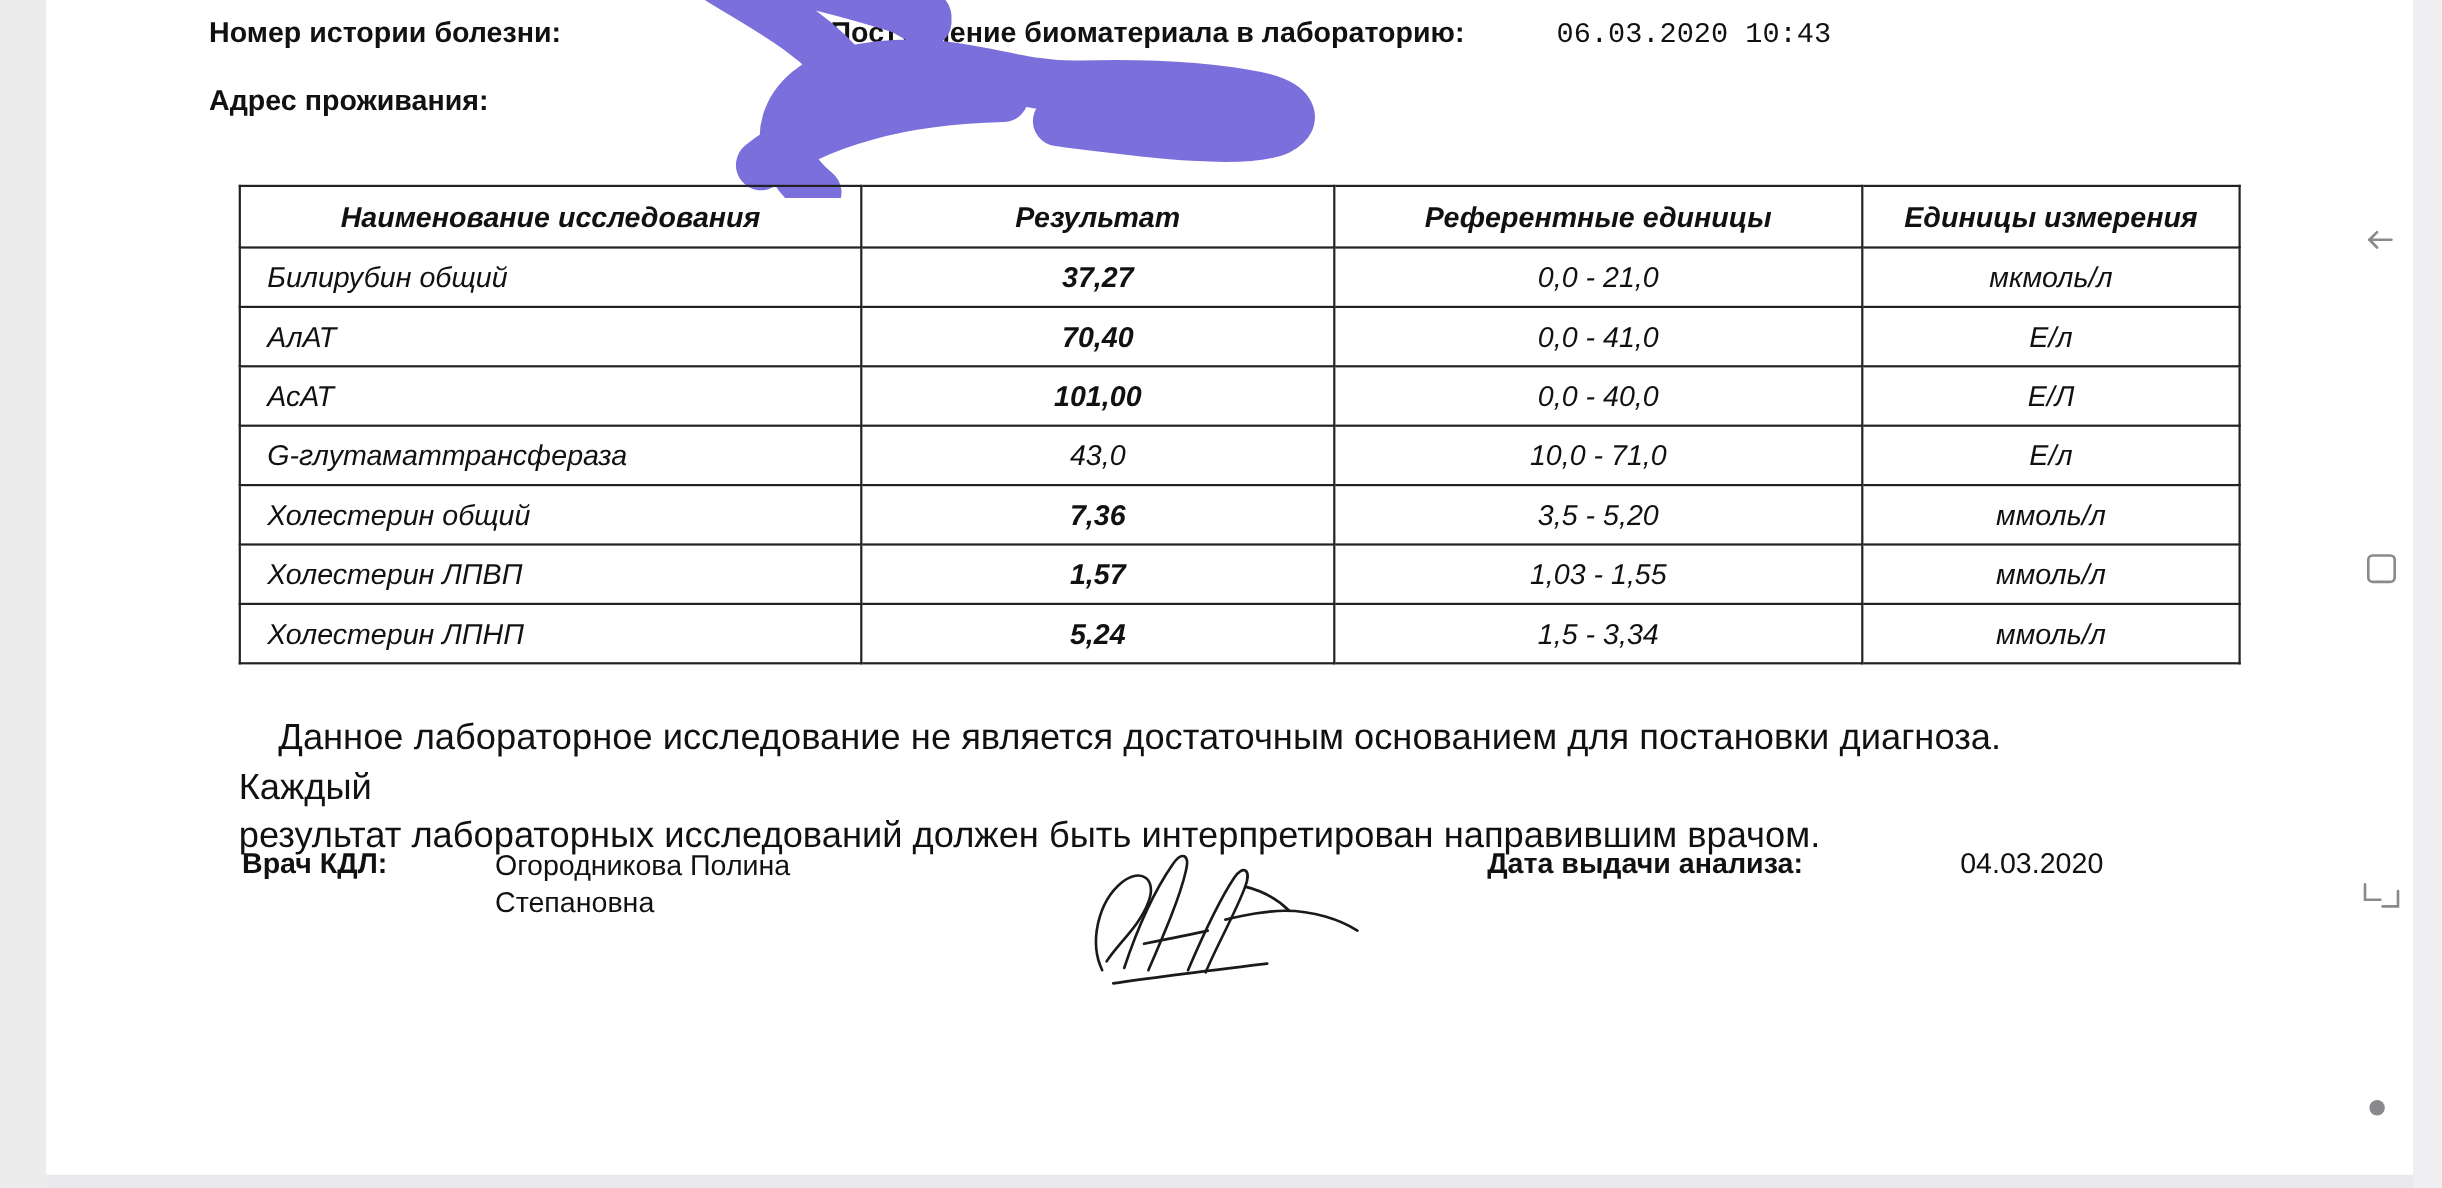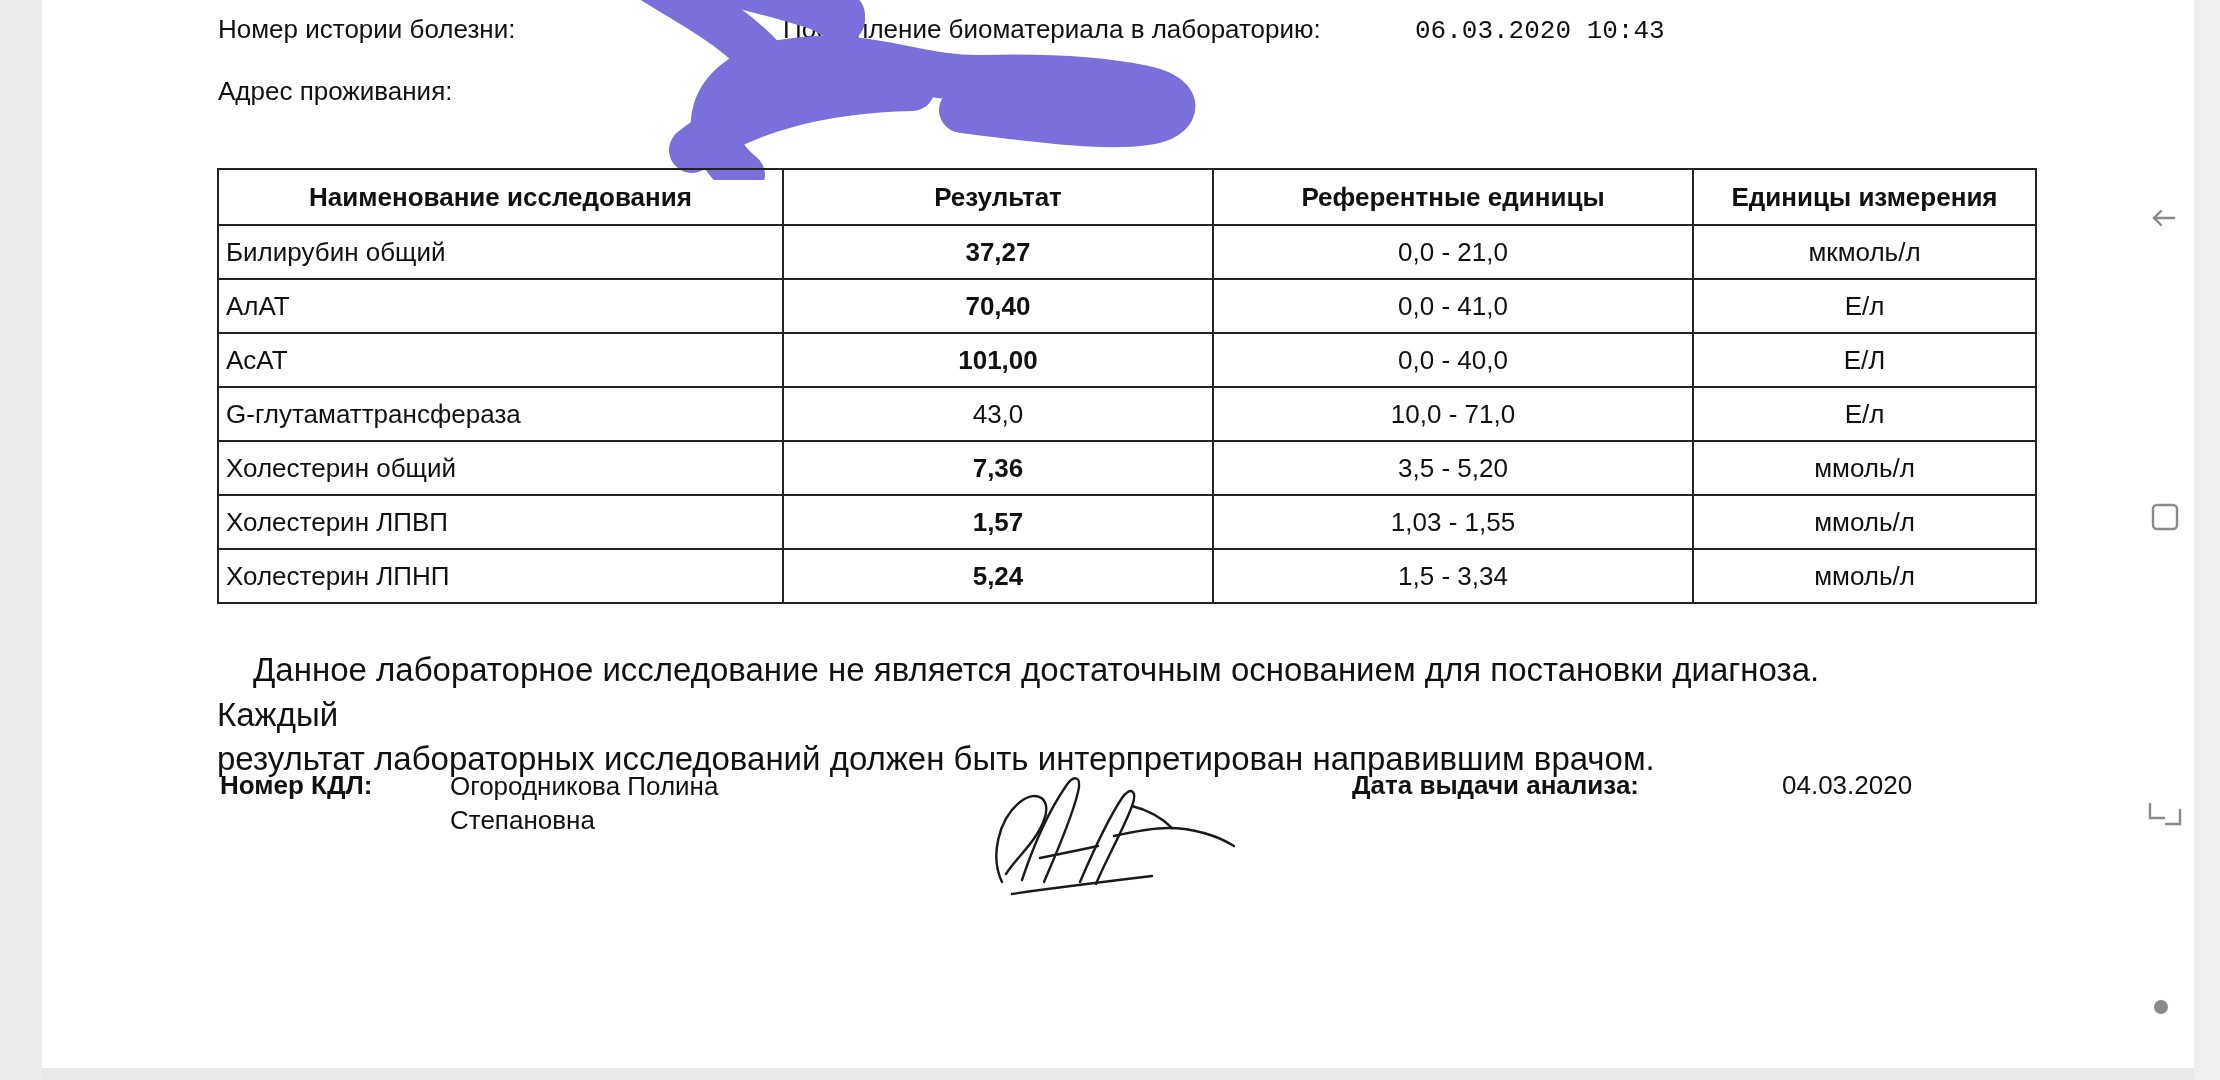--- a/index.html
+++ b/index.html
@@ -33,21 +33,21 @@
     width: 2152px;
     padding: 0;
   }
 
   
   .hdr {
     position: absolute;
     font-size: 26px;
     color: #111;
   }
-  .hdr-bold { font-weight: normal; margin-left: 28px; }
+  .hdr-bold { font-weight: bold; }
   .hdr-case-label { left: 148px; top: 14px; }
   .hdr-addr-label { left: 148px; top: 76px; }
   .hdr-recv-label { left: 713px; top: 14px; }
   .hdr-recv-value { left: 1373px; top: 16px; font-weight: normal; font-family: Liberation Mono, monospace; }
 
   
   .scribble {
     position: absolute;
     left: 400px; top: -40px;
     width: 800px; height: 220px;
@@ -67,21 +67,22 @@
   }
   table.results col.c1 { width: 565px; }
   table.results col.c2 { width: 430px; }
   table.results col.c3 { width: 480px; }
   table.results col.c4 { width: 343px; }
   table.results th, table.results td {
     border: 2px solid #222;
     height: 54px;
     font-size: 26px;
     color: #111;
-    padding: 0 7px;
+    padding: 0 24px;
+    font-style: italic;
   }
   table.results th {
     font-weight: bold;
     text-align: center;
     height: 56px;
   }
   td.name { text-align: left; font-weight: normal; }
   td.val { text-align: center; font-weight: bold; font-size: 28px; }
   td.val.norm { font-weight: normal; font-size: 26px; }
   td.ref { text-align: center; font-weight: normal; }
@@ -235,21 +236,21 @@
             </tr>
           </tbody>
         </table>
       </div>
 
       <div class="disclaimer">
         <span class="indent"></span><span>Данное лабораторное исследование не является достаточным основанием для постановки диагноза. Каждый</span><br>
         <span>результат лабораторных исследований должен быть интерпретирован направившим врачом.</span>
       </div>
 
-      <div class="f-doc-label">Номер КДЛ:</div>
+      <div class="f-doc-label">Врач КДЛ:</div>
       <div class="f-doc-name">Огородникова Полина Степановна</div>
       <div class="f-date-label">Дата выдачи анализа:</div>
       <div class="f-date-value">04.03.2020</div>
 
       <svg class="signature" viewBox="0 0 270 150">
         <g fill="none" stroke="#1a1a1a" stroke-width="2.4" stroke-linecap="round">
           <path d="M20 120 C 8 95, 16 58, 38 40 C 56 26, 70 38, 62 58 C 54 80, 34 96, 24 112"></path>
           <path d="M40 118 C 52 82, 66 50, 84 24 C 92 12, 100 14, 96 30 C 90 56, 74 92, 62 120"></path>
           <path d="M58 96 C 78 92, 98 88, 116 84"></path>
           <path d="M98 120 C 110 92, 124 60, 140 36 C 148 24, 156 28, 150 44 C 142 66, 124 98, 114 122"></path>

